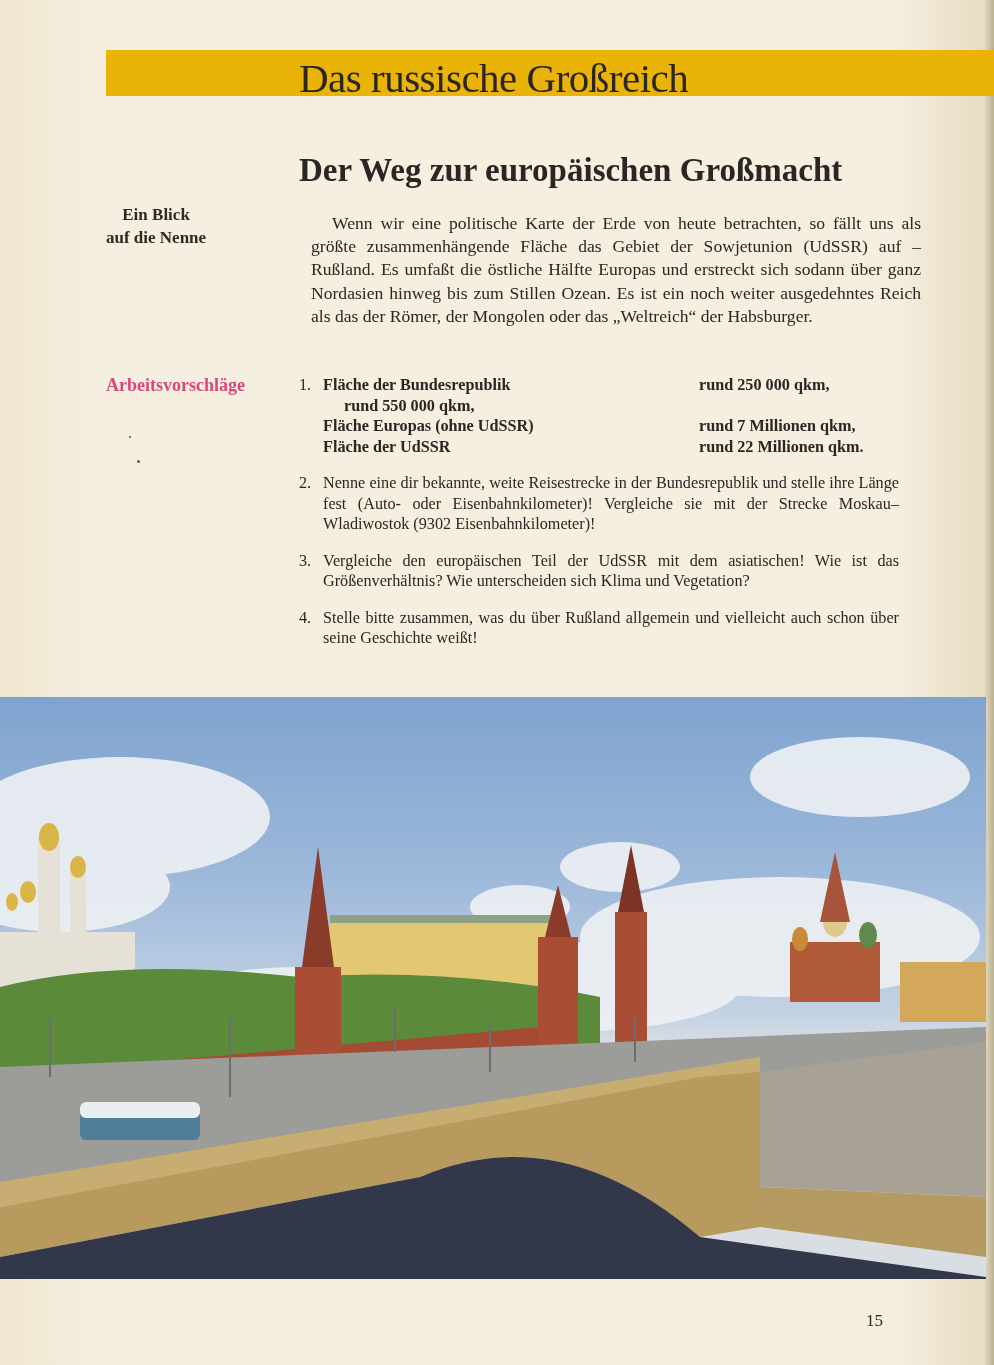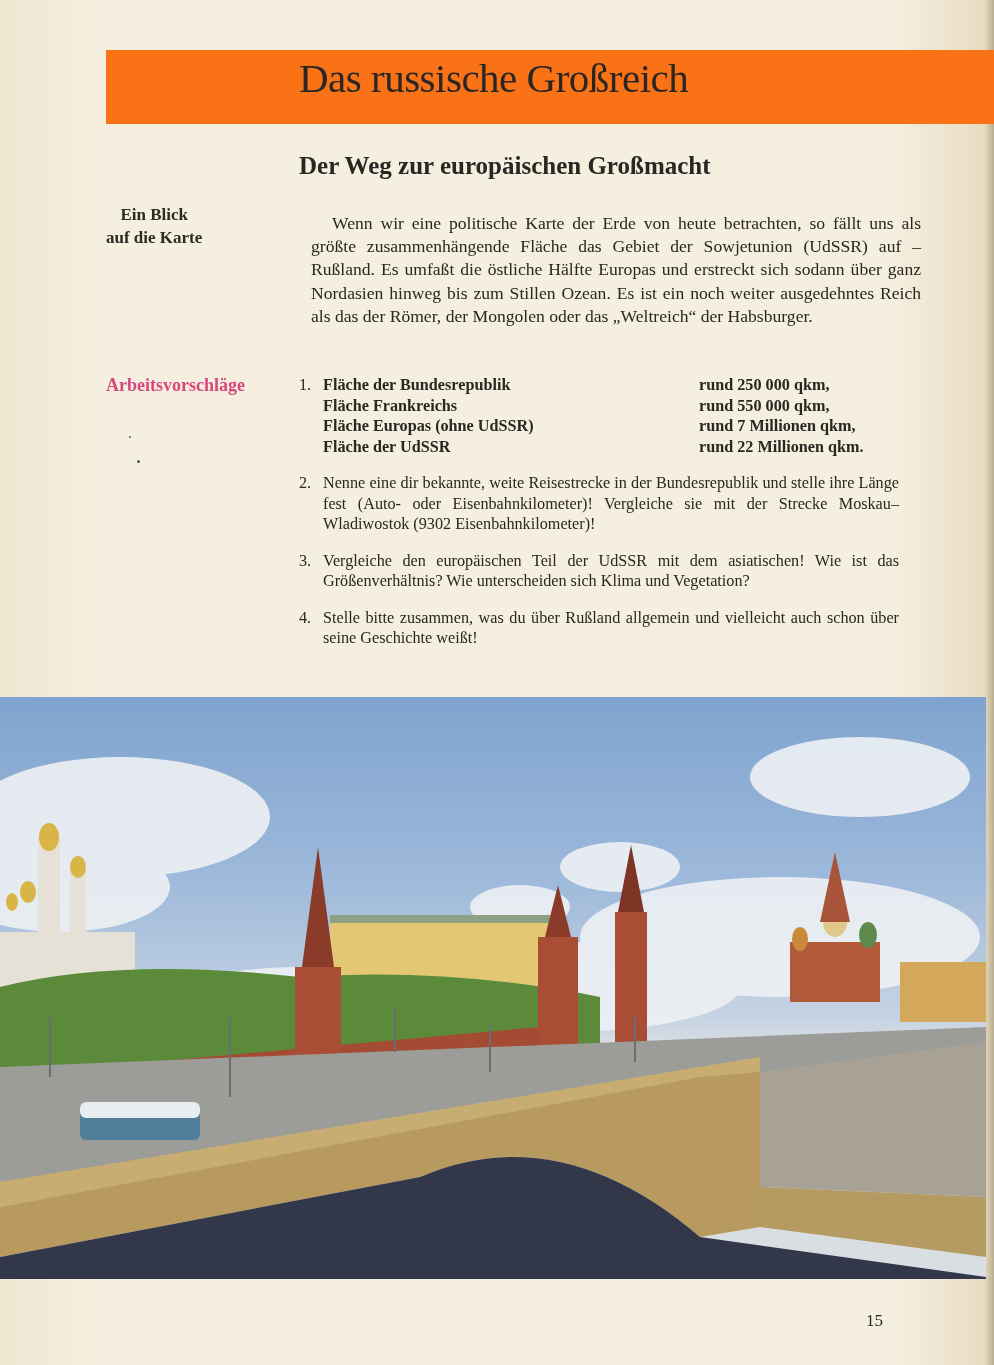--- a/index.html
+++ b/index.html
@@ -4,31 +4,31 @@
 <style>
   html, body { margin: 0; padding: 0; }
   body {
     width: 994px; height: 1365px; position: relative; overflow: hidden;
     background: #f3ecd9;
     background-image: linear-gradient(90deg, #efe6d0 0%, #f5efdf 10%, #f5efdf 90%, #e8dcc2 99%, #b9ad92 100%);
     font-family: "Liberation Serif", "DejaVu Serif", serif;
     color: #2a2622;
   }
   .title-bar {
-    position: absolute; left: 106px; top: 50px; width: 888px; height: 74px;
-    background: #f97316;
+    position: absolute; left: 106px; top: 50px; width: 888px; height: 46px;
+    background: #eab308;
     display: flex; align-items: center;
   }
   .title-bar h1 {
     margin: 0; position: absolute; left: 193px; top: 4px;
     font-size: 41px; font-weight: normal; letter-spacing: -0.5px; color: #2b2524;
   }
   .section-title {
     position: absolute; left: 299px; top: 152px;
-    font-size: 25px; font-weight: bold; color: #2b2524; margin: 0;
+    font-size: 33px; font-weight: bold; color: #2b2524; margin: 0;
   }
   .margin-label {
     position: absolute; left: 106px; font-size: 17px; font-weight: bold; line-height: 23px; color: #2f2a26; text-align: center;
   }
   .margin-label.pink { color: #d8487e; font-weight: normal; font-size: 18px; }
   .body-text {
     position: absolute; left: 299px; top: 200px; width: 610px;
     font-size: 17.6px; line-height: 23.2px; text-align: justify; text-indent: 21px;
     margin: 12px; color: #2b2622;
   }
@@ -50,38 +50,37 @@
 <body>
 
 <div class="title-bar">
   <h1>Das russische Großreich</h1>
 </div>
 
 <h2 class="section-title">Der Weg zur europäischen Großmacht</h2>
 
 <div class="margin-label" style="top:203px;">
   <div>Ein Blick</div>
-  <div>auf die Karte</div>
+  <div>auf die Nenne</div>
 </div>
 
 <p class="body-text">Wenn wir eine politische Karte der Erde von heute betrachten, so fällt uns als größte zusammenhängende Fläche das Gebiet der Sowjetunion (UdSSR) auf – Rußland. Es umfaßt die östliche Hälfte Europas und erstreckt sich sodann über ganz Nordasien hinweg bis zum Stillen Ozean. Es ist ein noch weiter ausgedehntes Reich als das der Römer, der Mongolen oder das „Weltreich“ der Habsburger.</p>
 
 <div class="margin-label pink" style="top:374px;font-weight:bold;">Arbeitsvorschläge</div>
 <div class="dot" style="left:129px;top:436px;width:2px;height:2px;"></div>
 <div class="dot" style="left:137px;top:460px;"></div>
 
 <div class="tasks">
   <div class="task">
     <span class="num">1.</span>
     <div class="area-row">
       <span class="label">Fläche der Bundesrepublik</span>
       <span class="value">rund 250 000 qkm,</span>
     </div>
     <div class="area-row">
-      <span class="label">Fläche Frankreichs</span>
       <span class="value">rund 550 000 qkm,</span>
     </div>
     <div class="area-row">
       <span class="label">Fläche Europas (ohne UdSSR)</span>
       <span class="value">rund 7 Millionen qkm,</span>
     </div>
     <div class="area-row">
       <span class="label">Fläche der UdSSR</span>
       <span class="value">rund 22 Millionen qkm.</span>
     </div>

